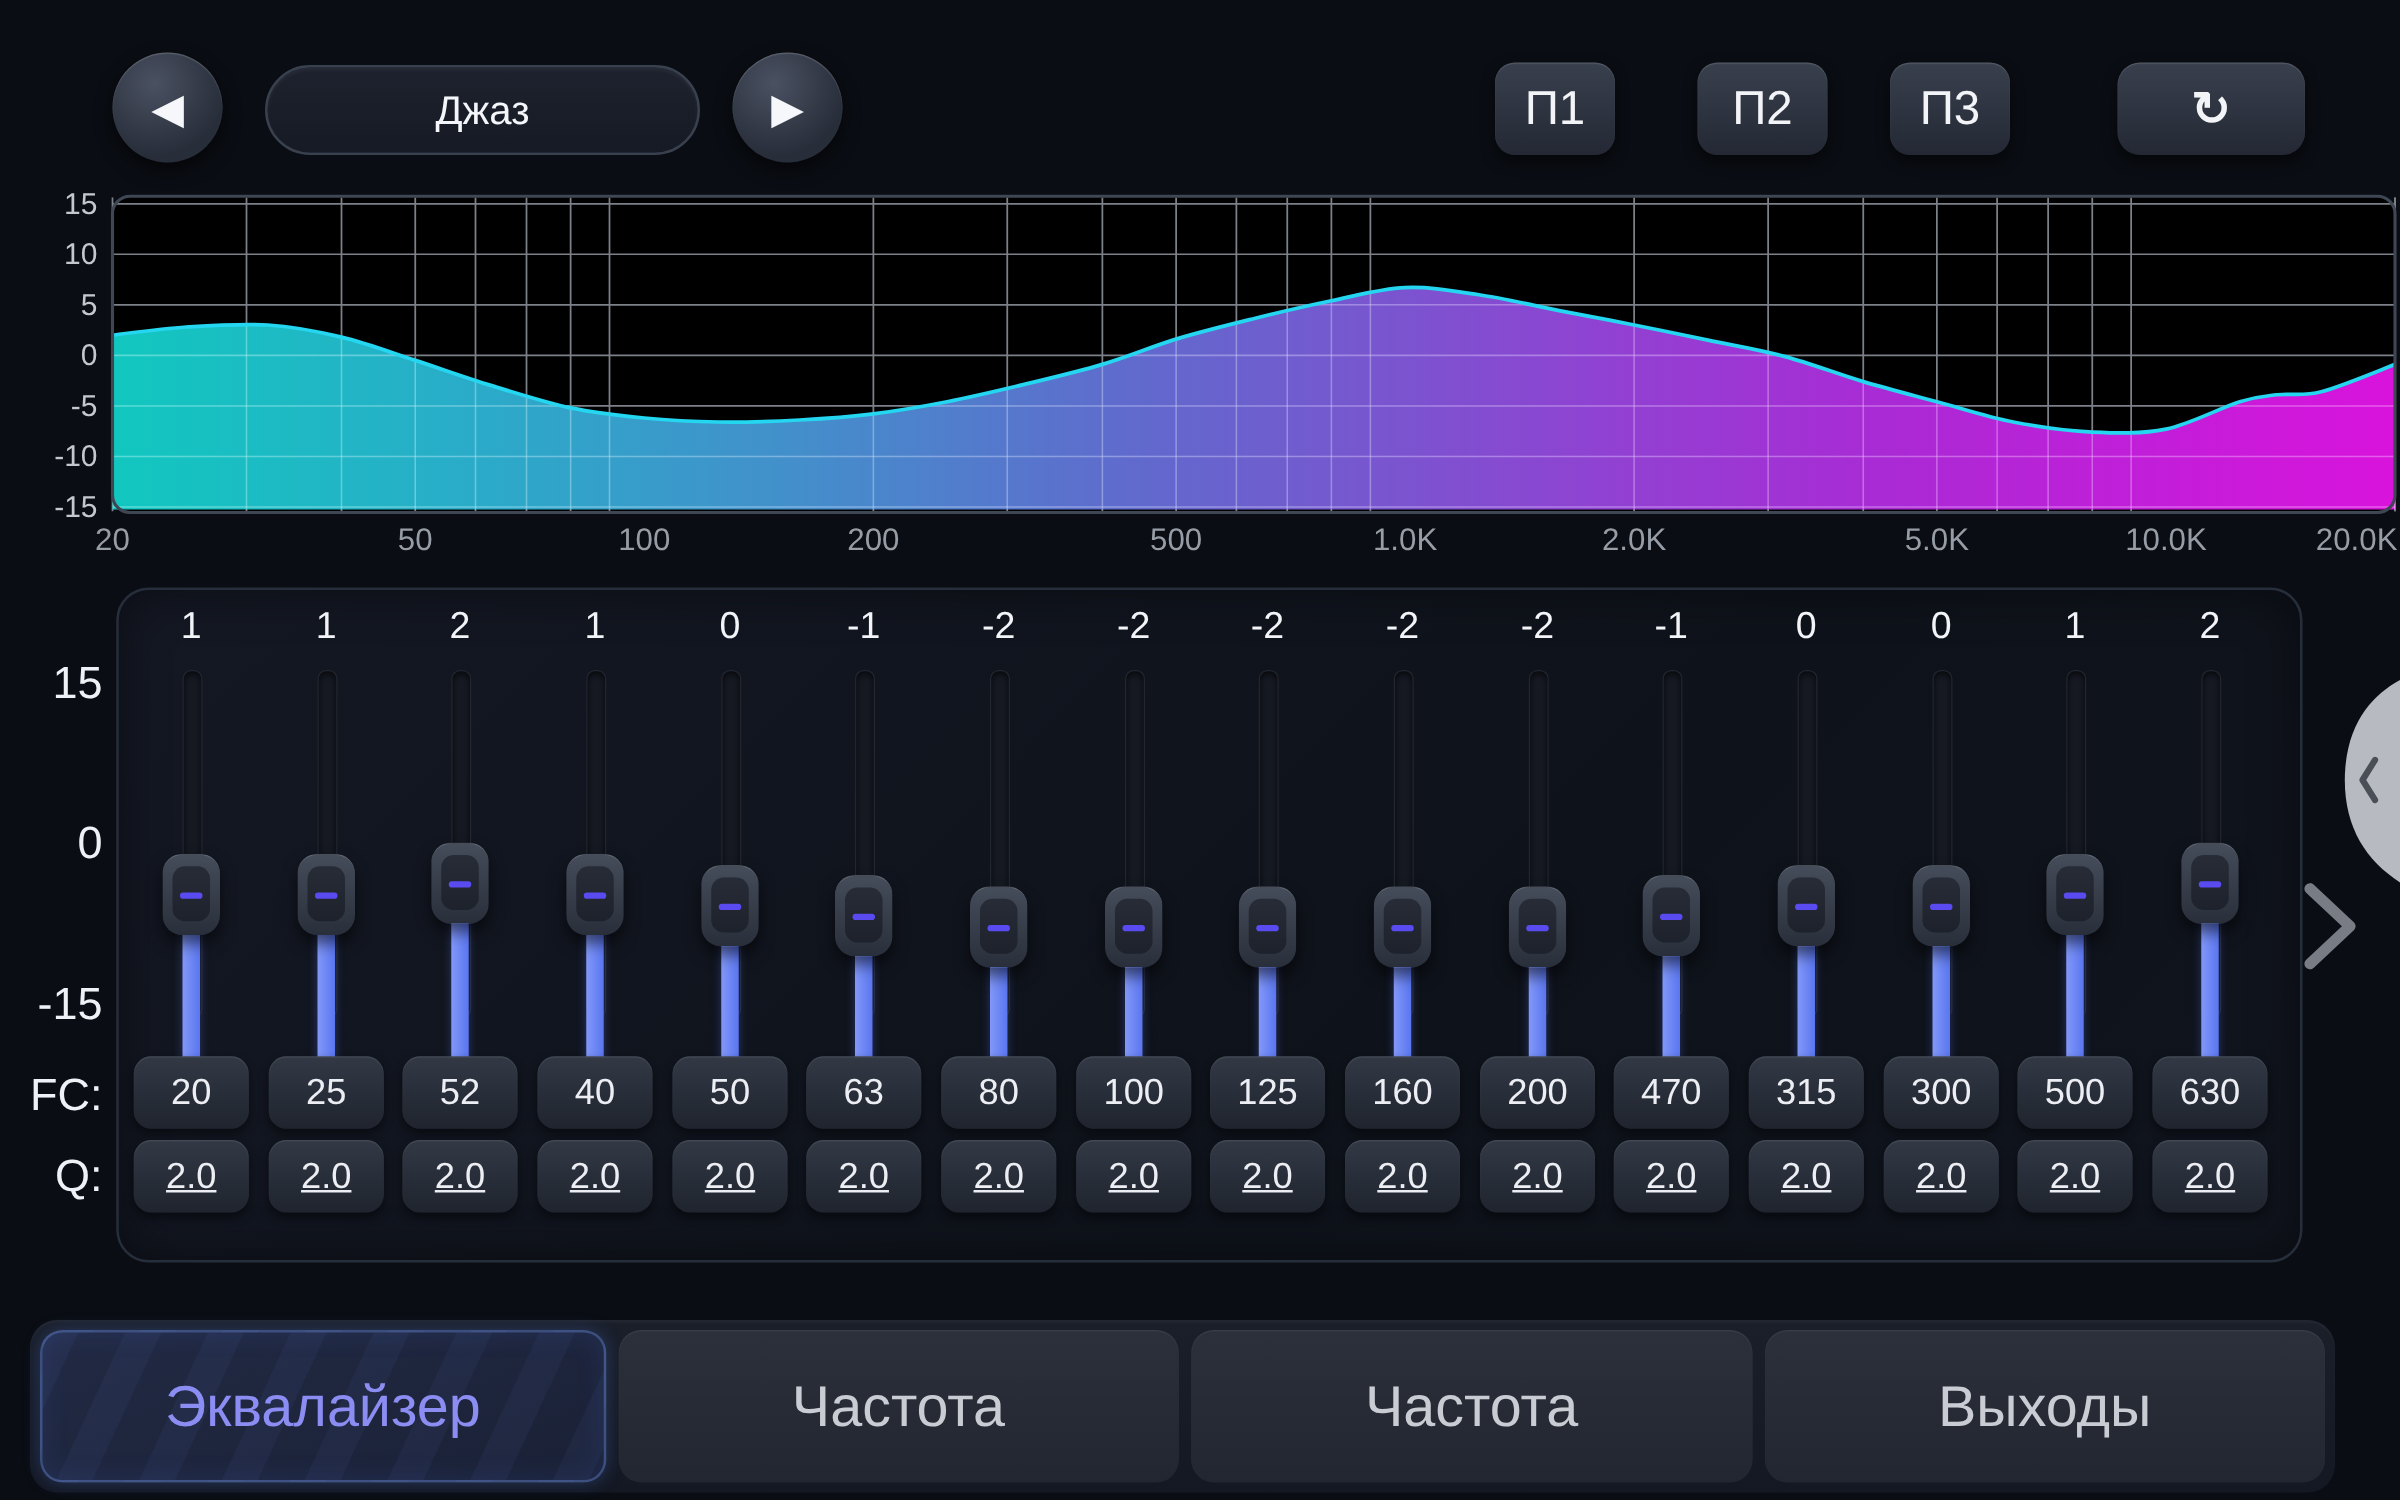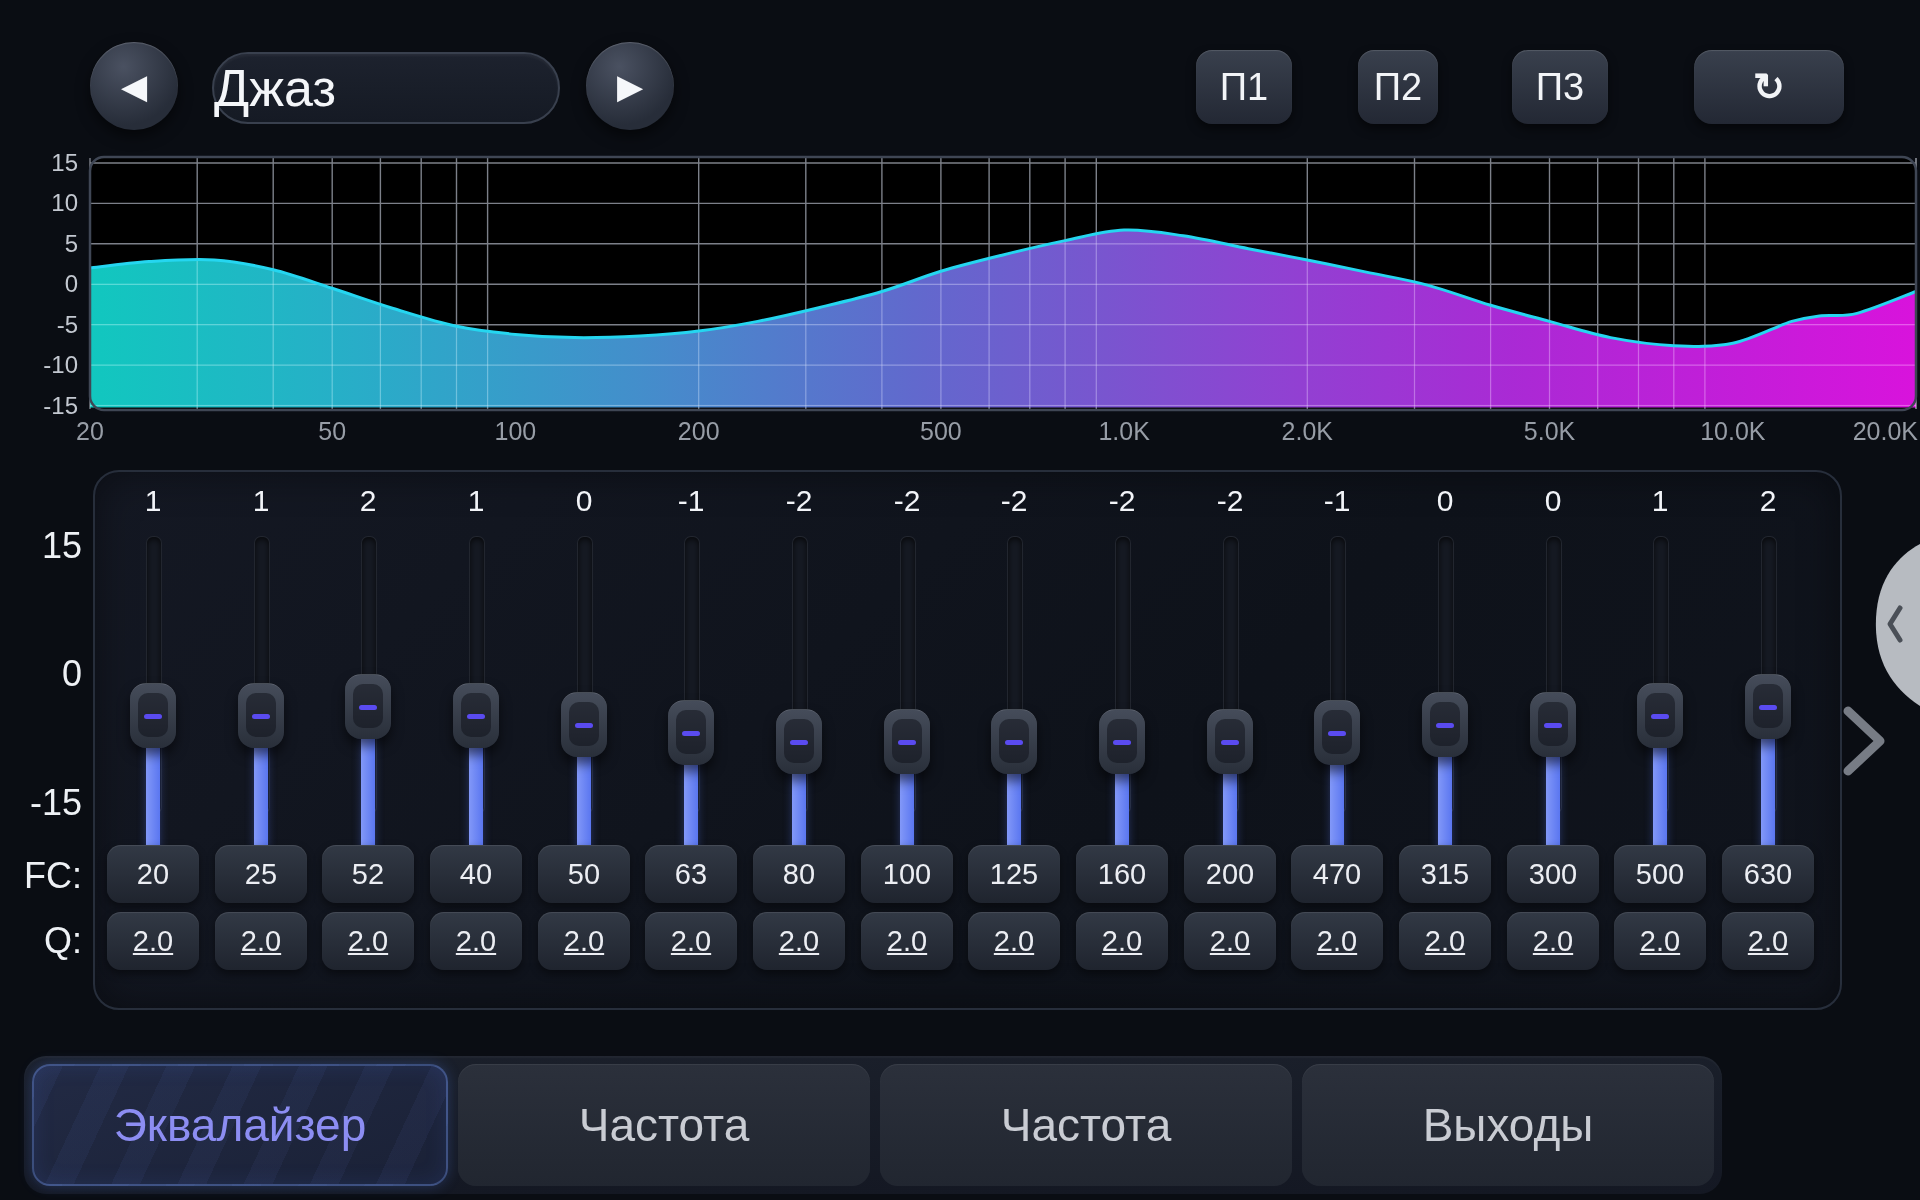--- a/index.html
+++ b/index.html
@@ -8,21 +8,21 @@
 
   
   .circle-btn{position:absolute;top:42px;width:88px;height:88px;border-radius:50%;
     background:radial-gradient(circle at 38% 28%,#4a5161,#272d39 70%);
     border:none;box-shadow:0 6px 14px rgba(0,0,0,.55), inset 0 1px 1px rgba(255,255,255,.18);
     color:#f5f7fa;font-size:34px;display:flex;align-items:center;justify-content:center;cursor:pointer;}
   #prev-btn{left:90px;} #next-btn{left:586px;}
   .preset-pill{position:absolute;left:212px;top:52px;width:344px;height:68px;border-radius:999px;
     background:linear-gradient(180deg,#1d222e,#151a24);
     border:2px solid #39404e;box-shadow:inset 0 2px 3px rgba(255,255,255,.05);
-    display:flex;align-items:center;justify-content:flex-start;font-size:52px;color:#f4f6f9;}
+    display:flex;align-items:center;justify-content:center;font-size:32px;color:#f4f6f9;}
   .slot-btn{position:absolute;top:50px;height:74px;border-radius:16px;border:none;cursor:pointer;
     background:linear-gradient(180deg,#39404d,#232834);
     box-shadow:0 5px 10px rgba(0,0,0,.5), inset 0 1px 1px rgba(255,255,255,.14);
     color:#f2f4f7;font-size:38px;display:flex;align-items:center;justify-content:center;}
   #reset-btn{position:absolute;top:50px;left:1694px;width:150px;height:74px;border-radius:18px;border:none;cursor:pointer;
     background:linear-gradient(180deg,#39404d,#232834);
     box-shadow:0 5px 10px rgba(0,0,0,.5), inset 0 1px 1px rgba(255,255,255,.14);
     color:#f2f4f7;font-size:38px;font-weight:bold;display:flex;align-items:center;justify-content:center;}
 
   
@@ -50,21 +50,21 @@
     background:linear-gradient(180deg,#323945,#1f242e);
     box-shadow:0 4px 8px rgba(0,0,0,.45), inset 0 1px 1px rgba(255,255,255,.1);
     color:#eceef3;font-size:29px;display:flex;align-items:center;justify-content:center;}
   .fc-chip{top:375px;} .q-chip{top:442px;text-decoration:underline;}
 
   
   #drawer-handle{position:absolute;right:0;top:540px;}
   #next-page-btn{position:absolute;left:1826px;top:700px;width:64px;height:80px;background:transparent;border:none;cursor:pointer;}
 
   
-  #tabbar{position:absolute;left:24px;top:1056px;width:1698px;height:138px;border-radius:22px;
+  #tabbar{position:absolute;left:24px;top:1056px;width:1844px;height:138px;border-radius:22px;
     background:linear-gradient(180deg,#1a1f2a,#141823);box-shadow:inset 0 2px 2px rgba(255,255,255,.04);
     display:flex;gap:10px;padding:8px;box-sizing:border-box;}
   .tab{flex:1;border:none;border-radius:18px;font-size:46px;color:#c9ccd3;cursor:pointer;
     background:linear-gradient(180deg,#2b303b,#212630);
     box-shadow:inset 0 1px 1px rgba(255,255,255,.07);
     display:flex;align-items:center;justify-content:center;font-family:inherit;}
   .tab.active{color:#8c8df2;background:
     repeating-linear-gradient(115deg,rgba(120,150,255,.05) 0 26px,rgba(0,0,0,0) 26px 60px),
     linear-gradient(160deg,#222a44,#1a2136);
     border:2px solid rgba(120,160,255,.35);
@@ -79,21 +79,21 @@
     <span>◀</span>
   </button>
   <div class="preset-pill">
     <span>Джаз</span>
   </div>
   <button class="circle-btn" id="next-btn">
     <span>▶</span>
   </button>
   <div id="preset-slots">
       <button class="slot-btn" style="left: 1196px; width: 96px;">П1</button>
-      <button class="slot-btn" style="left: 1358px; width: 80px;">П2</button>
+      <button class="slot-btn" style="left: 1358px; width: 104px;">П2</button>
       <button class="slot-btn" style="left: 1512px; width: 96px;">П3</button>
     </div>
   <button id="reset-btn">
     <span>↻</span>
   </button>
 
   <svg id="graph-svg" width="1920" height="460" viewBox="0 0 1920 460">
       <defs>
         <linearGradient id="eqGrad" gradientUnits="userSpaceOnUse" x1="90" y1="0" x2="1916" y2="0">
           <stop offset="0" stop-color="#12d2c9"></stop>

